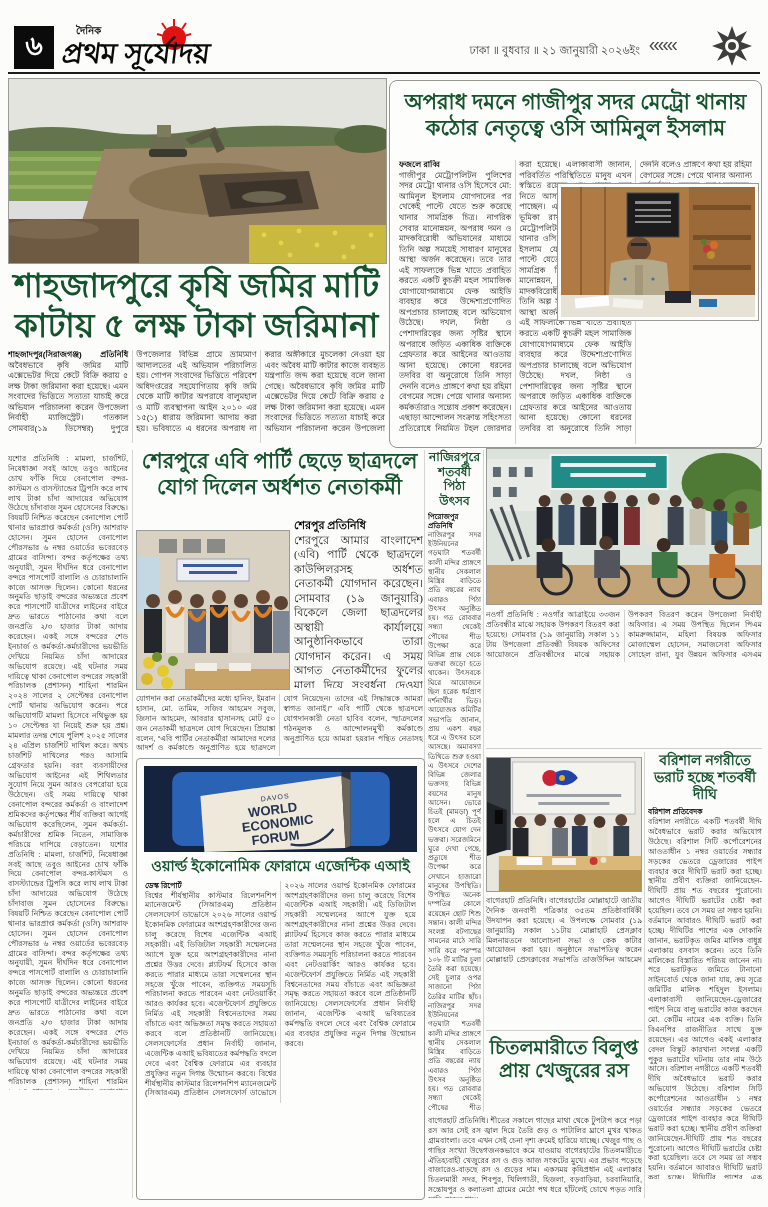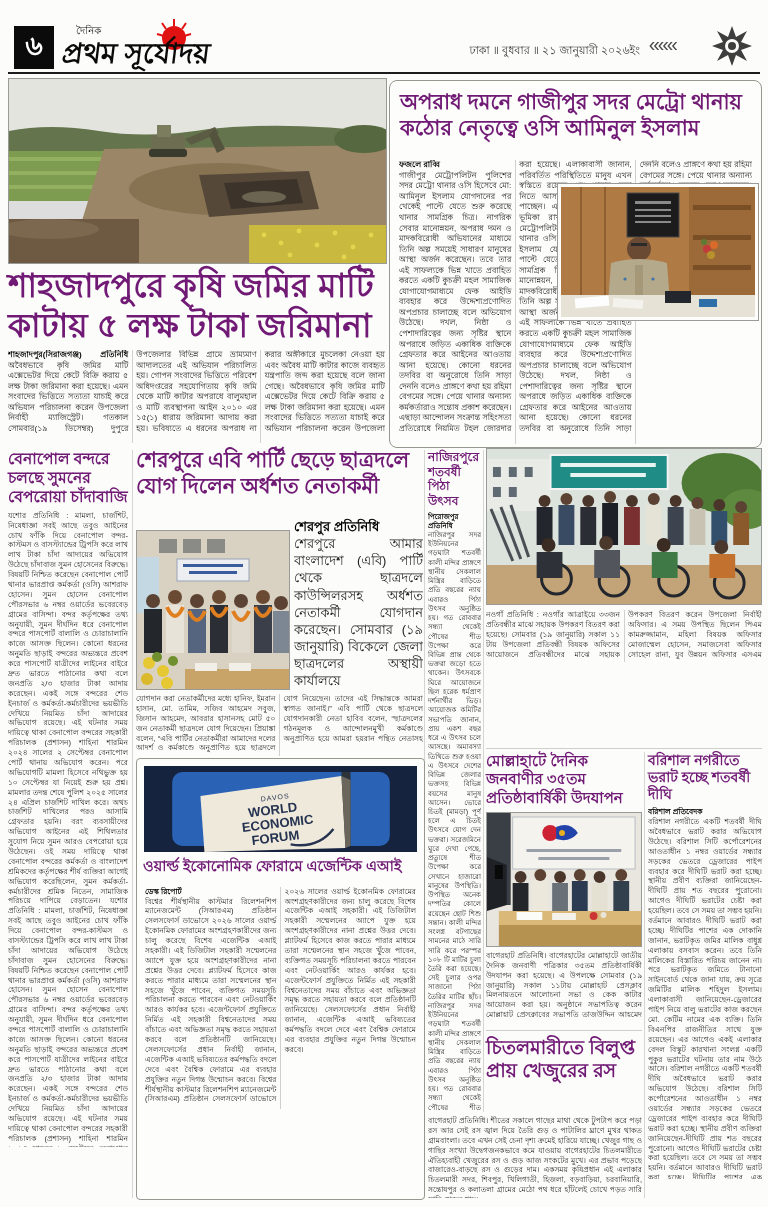--- a/index.html
+++ b/index.html
@@ -1,34 +1,34 @@
 <!DOCTYPE html>
 <html><head>
 <meta charset="utf-8">
 <style>
   html,body{margin:0;padding:0;background:#e9e9e6;}
   .page{position:relative;width:768px;height:1207px;background:#fcfcfa;margin:0 auto;
         font-family:"Liberation Sans",sans-serif;color:#1a1a1a;overflow:hidden;}
   .abs{position:absolute;}
-  .hl{font-weight:bold;color:#701a75;text-align:left;line-height:1.22;}
+  .hl{font-weight:bold;color:#14532d;text-align:center;line-height:1.22;}
   .body-txt{font-size:8px;line-height:1.32;text-align:justify;color:#222;overflow:hidden;column-fill:auto;}
   .body-txt b{color:#000;}
   .cols3{column-count:3;column-gap:8px;column-rule:1px solid #d0d0cc;}
   .cols2{column-count:2;column-gap:8px;column-rule:1px solid #d0d0cc;}
   .photo{overflow:hidden;background:#ddd;}
   .photo svg{display:block;width:100%;height:100%;}
   .frame{border:1px solid #9a9a96;}
   .boxed{border:1px solid #97978f;border-radius:8px;background:#fdfdfb;}
   .vline{width:1px;background:#d6d6d0;}
   .hline{height:1px;background:#cfcfc9;}
   
   .pageno{left:14px;top:26px;width:40px;height:43px;background:#0b0b0b;color:#fff;
           display:flex;align-items:center;justify-content:center;font-size:27px;font-weight:bold;}
   .logo-wrap{left:62px;top:22px;width:230px;height:50px;}
-  .logo-daily{position:absolute;left:14px;top:1px;font-size:10px;font-weight:normal;color:#111;}
+  .logo-daily{position:absolute;left:14px;top:1px;font-size:10px;font-weight:bold;color:#111;}
   .logo-name{position:absolute;left:0px;top:10px;font-size:28px;font-weight:800;color:#0a0a0a;
              transform:skewX(-7deg);white-space:nowrap;z-index:2;}
   .logo-sun{position:absolute;left:92px;top:-4px;z-index:1;}
   .dateline{right:128px;top:42px;font-size:11px;color:#3a3a3a;white-space:nowrap;}
   .chevrons{right:92px;top:33px;font-size:20px;color:#4a4a4a;letter-spacing:-2px;}
   .rule-top{left:8px;top:72px;width:752px;height:2px;background:#1c1c1c;}
 </style>
 </head>
 <body>
 
@@ -154,26 +154,25 @@
   </div>
 
   <div class="abs vline" style="left:132px;top:450px;height:748px;"></div>
   <div class="abs vline" style="left:424px;top:450px;height:748px;"></div>
   <div class="abs vline" style="left:483px;top:450px;height:662px;"></div>
   <div class="abs vline" style="left:644px;top:752px;height:446px;"></div>
   <div class="abs hline" style="left:486px;top:748px;width:276px;"></div>
   <div class="abs hline" style="left:486px;top:1030px;width:156px;"></div>
 
   <div class="abs" style="left:8px;top:450px;width:120px;">
-    <div class="hl" style="font-size:15.5px;">বেনাপোল বন্দরে চলছে সুমনের বেপরোয়া চাঁদাবাজি</div>
     <div class="body-txt" style="font-size:7.5px;height:636px;margin-top:4px;">যশোর প্রতিনিধি : মামলা, চার্জশিট, নিষেধাজ্ঞা সবই আছে তবুও আইনের চোখ ফাঁকি দিয়ে বেনাপোল বন্দর-কাস্টমস ও বাসস্ট্যান্ডের ট্রিপসি করে লাখ লাখ টাকা চাঁদা আদায়ের অভিযোগ উঠেছে চাঁদাবাজ সুমন হোসেনের বিরুদ্ধে। বিষয়টি নিশ্চিত করেছেন বেনাপোল পোর্ট থানার ভারপ্রাপ্ত কর্মকর্তা (ওসি) আশরাফ হোসেন। সুমন হোসেন বেনাপোল পৌরসভার ৬ নম্বর ওয়ার্ডের ভবেরবেড় গ্রামের বাসিন্দা। বন্দর কর্তৃপক্ষের তথ্য অনুযায়ী, সুমন দীর্ঘদিন ধরে বেনাপোল বন্দরে পাসপোর্ট বালালি ও চোরাচালানি কাজে আসক্ত ছিলেন। কোনো ধরনের অনুমতি ছাড়াই বন্দরের অভ্যন্তরে প্রবেশ করে পাসপোর্ট যাত্রীদের লাইনের বাইরে দ্রুত ভারতে পাঠানোর কথা বলে জনপ্রতি ২/৩ হাজার টাকা আদায় করেছেন। একই সঙ্গে বন্দরের শেড ইনচার্জ ও কর্মকর্তা-কর্মচারীদের ভয়ভীতি দেখিয়ে নিয়মিত চাঁদা আদায়ের অভিযোগ রয়েছে। এই ঘটনার সময় দায়িত্বে থাকা বেনাপোল বন্দরের সহকারী পরিচালক (প্রশাসন) শাহিনা শারমিন ২০২৪ সালের ২ সেপ্টেম্বর বেনাপোল পোর্ট থানায় অভিযোগ করেন। পরে অভিযোগটি মামলা হিসেবে নথিভুক্ত হয় ১০ সেপ্টেম্বর যা নিয়েই শুরু হয় প্রশ্ন। মামলার তদন্ত শেষে পুলিশ ২০২৫ সালের ২৪ এপ্রিল চার্জশিট দাখিল করে। অথচ চার্জশিট দাখিলের পরও আসামি গ্রেফতার হয়নি। বরং ব্যবসায়ীদের অভিযোগ আইনের এই শিথিলতার সুযোগ নিয়ে সুমন আরও বেপরোয়া হয়ে উঠেছেন। ওই সময় দায়িত্বে থাকা বেনাপোল বন্দরের কর্মকর্তা ও বাংলাদেশ শ্রমিকদের কর্তৃপক্ষের শীর্ষ ব্যক্তিরা আগেই অভিযোগ করেছিলেন, সুমন কর্মকর্তা-কর্মচারীদের শ্রমিক নিতেন, সামাজিক পরিচয়ে দাপিয়ে বেড়াতেন। যশোর প্রতিনিধি : মামলা, চার্জশিট, নিষেধাজ্ঞা সবই আছে তবুও আইনের চোখ ফাঁকি দিয়ে বেনাপোল বন্দর-কাস্টমস ও বাসস্ট্যান্ডের ট্রিপসি করে লাখ লাখ টাকা চাঁদা আদায়ের অভিযোগ উঠেছে চাঁদাবাজ সুমন হোসেনের বিরুদ্ধে। বিষয়টি নিশ্চিত করেছেন বেনাপোল পোর্ট থানার ভারপ্রাপ্ত কর্মকর্তা (ওসি) আশরাফ হোসেন। সুমন হোসেন বেনাপোল পৌরসভার ৬ নম্বর ওয়ার্ডের ভবেরবেড় গ্রামের বাসিন্দা। বন্দর কর্তৃপক্ষের তথ্য অনুযায়ী, সুমন দীর্ঘদিন ধরে বেনাপোল বন্দরে পাসপোর্ট বালালি ও চোরাচালানি কাজে আসক্ত ছিলেন। কোনো ধরনের অনুমতি ছাড়াই বন্দরের অভ্যন্তরে প্রবেশ করে পাসপোর্ট যাত্রীদের লাইনের বাইরে দ্রুত ভারতে পাঠানোর কথা বলে জনপ্রতি ২/৩ হাজার টাকা আদায় করেছেন। একই সঙ্গে বন্দরের শেড ইনচার্জ ও কর্মকর্তা-কর্মচারীদের ভয়ভীতি দেখিয়ে নিয়মিত চাঁদা আদায়ের অভিযোগ রয়েছে। এই ঘটনার সময় দায়িত্বে থাকা বেনাপোল বন্দরের সহকারী পরিচালক (প্রশাসন) শাহিনা শারমিন ২০২৪ সালের ২ সেপ্টেম্বর বেনাপোল পোর্ট থানায় অভিযোগ করেন। পরে অভিযোগটি মামলা হিসেবে নথিভুক্ত হয় ১০ সেপ্টেম্বর যা নিয়েই শুরু হয় প্রশ্ন। মামলার তদন্ত শেষে পুলিশ ২০২৫ সালের ২৪ এপ্রিল চার্জশিট দাখিল করে। অথচ চার্জশিট দাখিলের পরও আসামি গ্রেফতার হয়নি। বরং ব্যবসায়ীদের অভিযোগ আইনের এই শিথিলতার সুযোগ নিয়ে সুমন আরও বেপরোয়া হয়ে উঠেছেন। ওই সময় দায়িত্বে থাকা বেনাপোল বন্দরের কর্মকর্তা ও বাংলাদেশ শ্রমিকদের কর্তৃপক্ষের শীর্ষ ব্যক্তিরা আগেই অভিযোগ করেছিলেন, সুমন কর্মকর্তা-কর্মচারীদের শ্রমিক নিতেন, সামাজিক পরিচয়ে দাপিয়ে বেড়াতেন। যশোর প্রতিনিধি : মামলা, চার্জশিট, নিষেধাজ্ঞা সবই আছে তবুও আইনের চোখ ফাঁকি দিয়ে বেনাপোল বন্দর-কাস্টমস ও বাসস্ট্যান্ডের ট্রিপসি করে লাখ লাখ টাকা চাঁদা আদায়ের অভিযোগ উঠেছে চাঁদাবাজ সুমন হোসেনের বিরুদ্ধে। বিষয়টি নিশ্চিত করেছেন বেনাপোল পোর্ট থানার ভারপ্রাপ্ত কর্মকর্তা (ওসি) আশরাফ হোসেন। সুমন হোসেন বেনাপোল পৌরসভার ৬ নম্বর ওয়ার্ডের ভবেরবেড় গ্রামের বাসিন্দা। বন্দর কর্তৃপক্ষের তথ্য অনুযায়ী, সুমন দীর্ঘদিন ধরে বেনাপোল বন্দরে পাসপোর্ট বালালি ও চোরাচালানি কাজে আসক্ত ছিলেন। কোনো ধরনের অনুমতি ছাড়াই বন্দরের অভ্যন্তরে প্রবেশ করে পাসপোর্ট যাত্রীদের লাইনের বাইরে দ্রুত ভারতে পাঠানোর কথা বলে জনপ্রতি ২/৩ হাজার টাকা আদায় করেছেন। একই সঙ্গে বন্দরের শেড ইনচার্জ ও কর্মকর্তা-কর্মচারীদের ভয়ভীতি দেখিয়ে নিয়মিত চাঁদা আদায়ের অভিযোগ রয়েছে। এই ঘটনার সময় দায়িত্বে থাকা বেনাপোল বন্দরের সহকারী পরিচালক (প্রশাসন) শাহিনা শারমিন ২০২৪ সালের ২ সেপ্টেম্বর বেনাপোল পোর্ট থানায় অভিযোগ করেন। পরে অভিযোগটি মামলা হিসেবে নথিভুক্ত হয় ১০ সেপ্টেম্বর যা নিয়েই শুরু হয় প্রশ্ন। মামলার তদন্ত শেষে পুলিশ ২০২৫ সালের ২৪ এপ্রিল চার্জশিট দাখিল করে। অথচ চার্জশিট দাখিলের পরও আসামি গ্রেফতার হয়নি। বরং ব্যবসায়ীদের অভিযোগ আইনের এই শিথিলতার সুযোগ নিয়ে সুমন আরও বেপরোয়া হয়ে উঠেছেন। ওই সময় দায়িত্বে থাকা বেনাপোল বন্দরের কর্মকর্তা ও বাংলাদেশ শ্রমিকদের কর্তৃপক্ষের শীর্ষ ব্যক্তিরা আগেই অভিযোগ করেছিলেন, সুমন কর্মকর্তা-কর্মচারীদের শ্রমিক নিতেন, সামাজিক পরিচয়ে দাপিয়ে বেড়াতেন।</div>
   </div>
 
   <div class="abs" style="left:136px;top:448px;width:287px;height:308px;">
-    <div class="hl abs" style="left:0;top:0;width:287px;font-size:21px;font-family:Liberation Serif, serif;">শেরপুরে এবি পার্টি ছেড়ে ছাত্রদলে যোগ দিলেন অর্ধশত নেতাকর্মী</div>
+    <div class="hl abs" style="left:0;top:0;width:287px;font-size:21px;">শেরপুরে এবি পার্টি ছেড়ে ছাত্রদলে যোগ দিলেন অর্ধশত নেতাকর্মী</div>
     <div class="abs photo frame" style="left:0;top:82px;width:152px;height:158px;">
       <svg viewBox="0 0 152 158" preserveAspectRatio="none">
         <rect width="152" height="158" fill="#d9d2c2"></rect>
         <rect x="22" y="8" width="18" height="14" fill="#8a8a86"></rect>
           <rect x="46" y="8" width="18" height="14" fill="#8a8a86"></rect>
           <rect x="70" y="8" width="18" height="14" fill="#8a8a86"></rect>
         <rect x="40" y="28" width="72" height="22" fill="#eceef2" stroke="#9aa2b5"></rect>
         <rect x="46" y="33" width="60" height="3" fill="#3a5c9c"></rect>
           <rect x="52" y="40" width="48" height="3" fill="#3a5c9c"></rect>
         <rect x="0" y="26" width="22" height="56" fill="#c3d8e2"></rect>
@@ -206,21 +205,21 @@
             <circle cx="10" cy="148" r="6" fill="#dab92c"></circle>
             <circle cx="30" cy="152" r="6" fill="#e6c832"></circle>
             <circle cx="20" cy="126" r="5" fill="#70902f"></circle>
             <circle cx="36" cy="130" r="5" fill="#70902f"></circle>
           </g>
         <rect x="48" y="138" width="104" height="20" fill="#c8a468"></rect>
         <rect x="58" y="132" width="22" height="8" fill="#f2efe8"></rect>
           <rect x="92" y="132" width="22" height="8" fill="#f2efe8"></rect>
       </svg>
     </div>
-    <div class="abs body-txt" style="left:158px;top:70px;width:129px;height:170px;font-size:13px;">
+    <div class="abs body-txt" style="left:158px;top:70px;width:129px;height:170px;font-size:11px;font-family:Liberation Serif, serif;">
       <b>শেরপুর প্রতিনিধি</b><br>
       <span>শেরপুরে আমার বাংলাদেশ (এবি) পার্টি থেকে ছাত্রদলে কাউন্সিলরসহ অর্ধশত নেতাকর্মী যোগদান করেছেন। সোমবার (১৯ জানুয়ারি) বিকেলে জেলা ছাত্রদলের অস্থায়ী কার্যালয়ে আনুষ্ঠানিকভাবে তারা যোগদান করেন। এ সময় আগত নেতাকর্মীদের ফুলের মালা দিয়ে সংবর্ধনা দেওয়া হয়। যোগদানকারী নেতাকর্মীদের মাঝে হস্তান্তর করা হয় দলীয় নেতাকর্মী ও সমর্থক পরিচয়। অনুষ্ঠানে উপস্থিত ছিলেন শেরপুর-১ আসনের বিএনপি মনোনীত প্রার্থী ও জেলা বিএনপির যুগ্ম সাধারণ সম্পাদক ডা. সানসিলা জেবরিন প্রিয়াঙ্কা, সদর উপজেলা বিএনপির আহ্বায়ক আলহাজ্ব মো. হযরত আলী, শেরপুর জেলা স্বেচ্ছাসেবক দলের সদস্য সচিব নিয়ামুল হাসান আনন্দ, জেলা ছাত্রদলের সাবেক সভাপতি হাশেম সিদ্দিকী বাবু, শেরপুর সরকারি কলেজ ছাত্রদলের সভাপতি আব্দুল্লাহ আল কুরাইশী, সাধারণ সম্পাদক রায়হান ইসলাম রাজিব, সাংগঠনিক সম্পাদক নিরামনি আক্তার নিরালাসহ জেলা ও কলেজ ছাত্রদলের নেতৃবৃন্দ।</span>
     </div>
     <div class="abs body-txt cols2" style="left:0;top:246px;width:287px;height:62px;font-size:7.5px;">যোগদান করা নেতাকর্মীদের মধ্যে হানিফ, ইমরান হাসান, মো. তামিম, সজিব আহমেদ সবুজ, জিসান আহমেদ, আবরার হাসানসহ মোট ৫০ জন নেতাকর্মী ছাত্রদলে যোগ দিয়েছেন। প্রিয়াঙ্কা বলেন, “এবি পার্টির নেতাকর্মীরা আমাদের দলের আদর্শ ও কর্মকাণ্ডে অনুপ্রাণিত হয়ে ছাত্রদলে যোগ নিয়েছেন। তাদের এই সিদ্ধান্তকে আমরা স্বাগত জানাই।” এবি পার্টি থেকে ছাত্রদলে যোগদানকারী নেতা হাবিব বলেন, “ছাত্রদলের গঠনমূলক ও আন্দোলনমুখী কর্মকাণ্ডে অনুপ্রাণিত হয়ে আমরা হয়রান পন্থিত নেতাসহ আমাদের আরও ৪৫ জন সমর্থক শেরপুর সরকারি কলেজ ছাত্রদলে যোগদান করেছি।”</div>
   </div>
 
   <div class="abs boxed" style="left:136px;top:758px;width:287px;height:440px;border-radius:4px;">
     <div class="photo" style="margin:7px 7px 0;height:86px;">
       <svg viewBox="0 0 271 86" preserveAspectRatio="none">
         <rect width="271" height="86" fill="#16233f"></rect>
@@ -231,21 +230,21 @@
         <g transform="rotate(-7 130 50)" fill="#253350">
           <text x="118" y="34" font-size="7" letter-spacing="1">DAVOS</text>
           <text x="104" y="48" font-size="13" font-weight="bold">WORLD</text>
           <text x="96" y="62" font-size="13" font-weight="bold">ECONOMIC</text>
           <text x="104" y="76" font-size="13" font-weight="bold">FORUM</text>
           <path d="M142 80 Q168 88 186 70" stroke="#253350" stroke-width="2.4" fill="none"></path>
         </g>
       </svg>
     </div>
     <div class="hl" style="margin:6px 6px 5px;font-size:14.5px;">ওয়ার্ল্ড ইকোনোমিক ফোরামে এজেন্টিক এআই</div>
-    <div class="body-txt cols2" style="margin:11px 8px;height:222px;font-size:7.5px;">
+    <div class="body-txt cols2" style="margin:5px 8px;height:222px;font-size:7.5px;">
       <b>ডেস্ক রিপোর্ট</b><br>
       <span>বিশ্বের শীর্ষস্থানীয় কাস্টমার রিলেশনশিপ ম্যানেজমেন্ট (সিআরএম) প্রতিষ্ঠান সেলসফোর্স ডাভোসে ২০২৬ সালের ওয়ার্ল্ড ইকোনমিক ফোরামের অংশগ্রহণকারীদের জন্য চালু করেছে বিশেষ এজেন্টিক এআই সহকারী। এই ডিজিটাল সহকারী সম্মেলনের অ্যাপে যুক্ত হয়ে অংশগ্রহণকারীদের নানা প্রশ্নের উত্তর দেবে। প্ল্যাটফর্ম হিসেবে কাজ করতে পারার মাধ্যমে তারা সম্মেলনের স্থান সহজে খুঁজে পাবেন, ব্যক্তিগত সময়সূচি পরিচালনা করতে পারবেন এবং নেটওয়ার্কিং আরও কার্যকর হবে। এজেন্টফোর্স প্রযুক্তিতে নির্মিত এই সহকারী বিশ্বনেতাদের সময় বাঁচাতে এবং অভিজ্ঞতা সমৃদ্ধ করতে সহায়তা করবে বলে প্রতিষ্ঠানটি জানিয়েছে। সেলসফোর্সের প্রধান নির্বাহী জানান, এজেন্টিক এআই ভবিষ্যতের কর্মপদ্ধতি বদলে দেবে এবং বৈশ্বিক ফোরামে এর ব্যবহার প্রযুক্তির নতুন দিগন্ত উন্মোচন করবে। বিশ্বের শীর্ষস্থানীয় কাস্টমার রিলেশনশিপ ম্যানেজমেন্ট (সিআরএম) প্রতিষ্ঠান সেলসফোর্স ডাভোসে ২০২৬ সালের ওয়ার্ল্ড ইকোনমিক ফোরামের অংশগ্রহণকারীদের জন্য চালু করেছে বিশেষ এজেন্টিক এআই সহকারী। এই ডিজিটাল সহকারী সম্মেলনের অ্যাপে যুক্ত হয়ে অংশগ্রহণকারীদের নানা প্রশ্নের উত্তর দেবে। প্ল্যাটফর্ম হিসেবে কাজ করতে পারার মাধ্যমে তারা সম্মেলনের স্থান সহজে খুঁজে পাবেন, ব্যক্তিগত সময়সূচি পরিচালনা করতে পারবেন এবং নেটওয়ার্কিং আরও কার্যকর হবে। এজেন্টফোর্স প্রযুক্তিতে নির্মিত এই সহকারী বিশ্বনেতাদের সময় বাঁচাতে এবং অভিজ্ঞতা সমৃদ্ধ করতে সহায়তা করবে বলে প্রতিষ্ঠানটি জানিয়েছে। সেলসফোর্সের প্রধান নির্বাহী জানান, এজেন্টিক এআই ভবিষ্যতের কর্মপদ্ধতি বদলে দেবে এবং বৈশ্বিক ফোরামে এর ব্যবহার প্রযুক্তির নতুন দিগন্ত উন্মোচন করবে।</span>
     </div>
   </div>
 
   <div class="abs" style="left:428px;top:450px;width:53px;">
     <div class="hl" style="font-size:12px;">নাজিরপুরে শতবর্ষী পিঠা উৎসব</div>
     <div class="body-txt" style="font-size:7px;height:600px;margin-top:3px;">
       <b>পিরোজপুর প্রতিনিধি</b>
       <span>নাজিরপুর সদর ইউনিয়নের গড়ঘাটা শতবর্ষী কালী মন্দির প্রাঙ্গণে স্থানীয় সেকলাল মিস্ত্রির বাড়িতে প্রতি বছরের ন্যায় এবারও পিঠা উৎসব অনুষ্ঠিত হয়। গত রোববার সন্ধ্যা থেকেই পৌষের শীত উপেক্ষা করে বিভিন্ন প্রান্ত থেকে ভক্তরা জড়ো হতে থাকেন। উৎসবকে ঘিরে আয়োজনে ছিল হরেক ধর্মপ্রাণ দর্শনার্থীর ভিড়। আয়োজক কমিটির সভাপতি জানান, প্রায় একশ বছর ধরে এ উৎসব চলে আসছে। অমাবস্যা তিথিতে শুরু হওয়া এ উৎসবে দেশের বিভিন্ন জেলার ভক্তসহ বিভিন্ন বয়সের মানুষ আসেন। ভোরে চিতই (মামড়া) পূর্ণ হলে এ চিতই উৎসবে যোগ দেন ভক্তরা। সরেজমিনে ঘুরে দেখা গেছে, প্রত্যুষে শীত উপেক্ষা করে সেখানে হাজারো মানুষের উপস্থিতি। উপস্থিত অনেক দম্পতির কোলে রয়েছেন ছোট শিশু সন্তান। কালী মন্দির সংলগ্ন বটগাছের সামনের মাঠে সারি সারি করে পরস্পর ১০৮ টি মাটির চুলা তৈরি করা হয়েছে। সেই চুলার ওপর সাজানো পিঠা তৈরির মাটির ছাঁচ। নাজিরপুর সদর ইউনিয়নের গড়ঘাটা শতবর্ষী কালী মন্দির প্রাঙ্গণে স্থানীয় সেকলাল মিস্ত্রির বাড়িতে প্রতি বছরের ন্যায় এবারও পিঠা উৎসব অনুষ্ঠিত হয়। গত রোববার সন্ধ্যা থেকেই পৌষের শীত উপেক্ষা করে বিভিন্ন প্রান্ত থেকে ভক্তরা জড়ো হতে থাকেন। উৎসবকে ঘিরে আয়োজনে ছিল হরেক ধর্মপ্রাণ দর্শনার্থীর ভিড়। আয়োজক কমিটির সভাপতি জানান, প্রায় একশ বছর ধরে এ উৎসব চলে আসছে। অমাবস্যা তিথিতে শুরু হওয়া এ উৎসবে দেশের বিভিন্ন জেলার ভক্তসহ বিভিন্ন বয়সের মানুষ আসেন। ভোরে চিতই (মামড়া) পূর্ণ হলে এ চিতই উৎসবে যোগ দেন ভক্তরা। সরেজমিনে ঘুরে দেখা গেছে, প্রত্যুষে শীত উপেক্ষা করে সেখানে হাজারো মানুষের উপস্থিতি। উপস্থিত অনেক দম্পতির কোলে রয়েছেন ছোট শিশু সন্তান। কালী মন্দির সংলগ্ন বটগাছের সামনের মাঠে সারি সারি করে পরস্পর ১০৮ টি মাটির চুলা তৈরি করা হয়েছে। সেই চুলার ওপর সাজানো পিঠা তৈরির মাটির ছাঁচ।</span>
@@ -312,21 +311,20 @@
             <rect x="166" y="103" width="26" height="26" fill="#3f7a46"></rect>
           <circle cx="236" cy="98" r="7" fill="#4a382c"></circle>
             <rect x="224" y="105" width="26" height="24" fill="#c2722e"></rect>
         </g>
       </svg>
     </div>
     <div class="body-txt cols2" style="margin-top:5px;height:52px;font-size:7.5px;">নওগাঁ প্রতিনিধি : নওগাঁর আত্রাইয়ে ৩৩জন প্রতিবন্ধীর মাঝে সহায়ক উপকরণ বিতরণ করা হয়েছে। সোমবার (১৯ জানুয়ারি) সকাল ১১ টায় উপজেলা প্রতিবন্ধী বিষয়ক অফিসের আয়োজনে প্রতিবন্ধীদের মাঝে সহায়ক উপকরণ বিতরণ করেন উপজেলা নির্বাহী অফিসার। এ সময় উপস্থিত ছিলেন পিএম কামরুজ্জামান, মহিলা বিষয়ক অফিসার মোজাম্মেল হোসেন, সমাজসেবা অফিসার সোহেল রানা, যুব উন্নয়ন অফিসার এসএম নাসির উদ্দিন, পরিসংখ্যান অফিসার সাইফুল ইসলাম, কনসালটেন্ট ডা: আসাদুজ্জামান প্রমুখ উপস্থিত ছিলেন। উপজেলা প্রতিবন্ধী বিষয়ক কর্মকর্তা জানান, হুইল চেয়ার, ট্রাই সাইকেল ও শ্রবণযন্ত্রসহ ১৭ ধরনের সহায়ক উপকরণ বিতরণ করা হয়েছে।</div>
   </div>
 
   <div class="abs" style="left:486px;top:752px;width:156px;">
-    <div class="hl" style="font-size:15px;">মোল্লাহাটে দৈনিক জনবাণীর ৩৫তম প্রতিষ্ঠাবার্ষিকী উদযাপন</div>
     <div class="photo frame" style="margin-top:5px;height:133px;">
       <svg viewBox="0 0 156 133" preserveAspectRatio="none">
         <rect width="156" height="133" fill="#e8e6de"></rect>
         <rect x="0" y="0" width="24" height="92" fill="#3a3f45"></rect>
         <rect x="26" y="4" width="124" height="52" fill="#f4f3ee" stroke="#b8bcc4"></rect>
         <g>
             <circle cx="64" cy="20" r="8" fill="#cc2233"></circle>
             <path d="M70 14 Q84 8 92 20 Q84 30 70 26 Z" fill="#2244aa"></path>
             <circle cx="76" cy="20" r="3" fill="#e8b020"></circle>
           </g>

